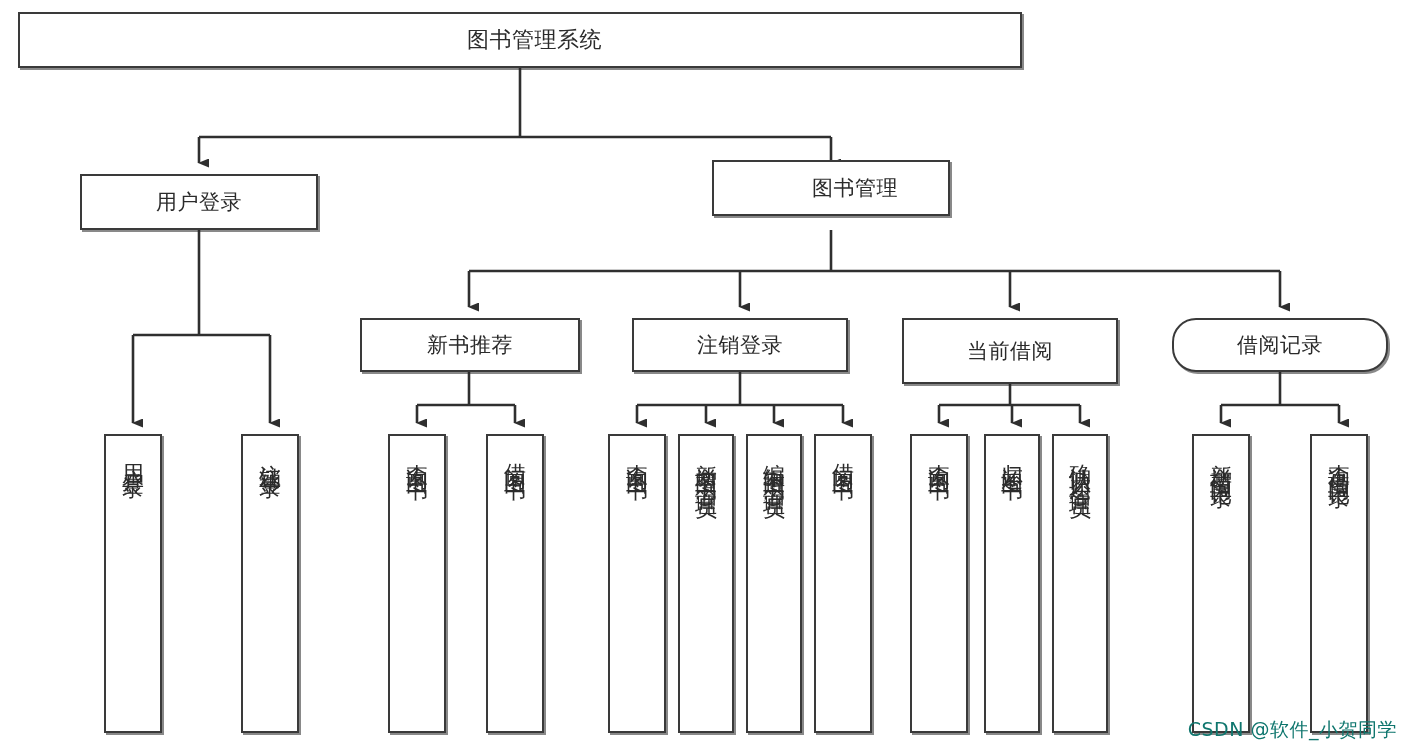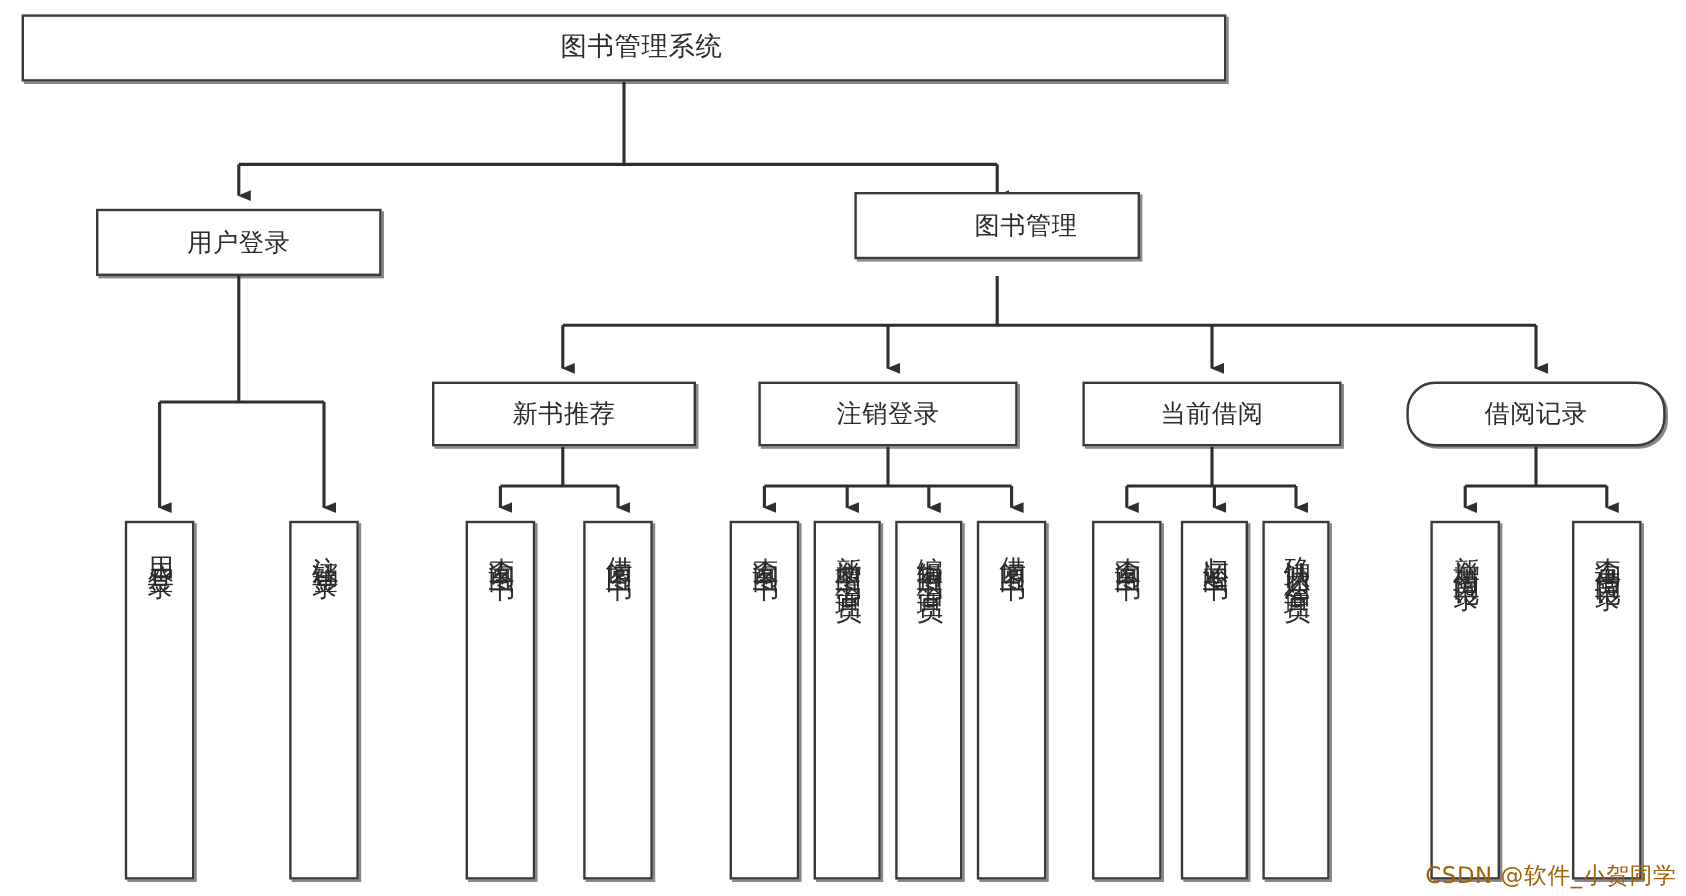--- a/index.html
+++ b/index.html
@@ -62,21 +62,21 @@
     font-size: 22px;
     line-height: 1;
     letter-spacing: 5px;
     white-space: nowrap;
   }
   .watermark {
     position: absolute;
     right: 8px;
     bottom: 4px;
     font-size: 19px;
-    color: #a16207;
+    color: #0f766e;
     letter-spacing: 0.5px;
     font-family: "DejaVu Sans", "Liberation Sans", sans-serif;
     user-select: none;
   }
 </style>
 </head>
 <body>
 
 <div id="canvas">
   <svg id="edges" viewBox="0 0 1405 747" xmlns="http://www.w3.org/2000/svg">
@@ -131,21 +131,21 @@
       </div>
       <div class="node h" id="node-bookmgmt" style="left: 712px; top: 160px; width: 238px; height: 56px; padding-left: 48px;">
         <span class="label">图书管理</span>
       </div>
       <div class="node h" id="node-newbook" style="left: 360px; top: 318px; width: 220px; height: 54px;">
         <span class="label">新书推荐</span>
       </div>
       <div class="node h" id="node-borrow" style="left: 632px; top: 318px; width: 216px; height: 54px;">
         <span class="label">注销登录</span>
       </div>
-      <div class="node h" id="node-current" style="left: 902px; top: 318px; width: 216px; height: 54px;">
+      <div class="node h" id="node-current" style="left: 902px; top: 318px; width: 216px; height: 66px;">
         <span class="label">当前借阅</span>
       </div>
       <div class="node h" id="node-records" style="left: 1172px; top: 318px; width: 216px; height: 54px; border-radius: 24px;">
         <span class="label">借阅记录</span>
       </div>
       <div class="node v" id="node-leaf-user-login" style="left: 104px; top: 434px; width: 58px; height: 299px;">
         <span class="label">用户登录</span>
       </div>
       <div class="node v" id="node-leaf-user-logout" style="left: 241px; top: 434px; width: 58px; height: 299px;">
         <span class="label">注销登录</span>

